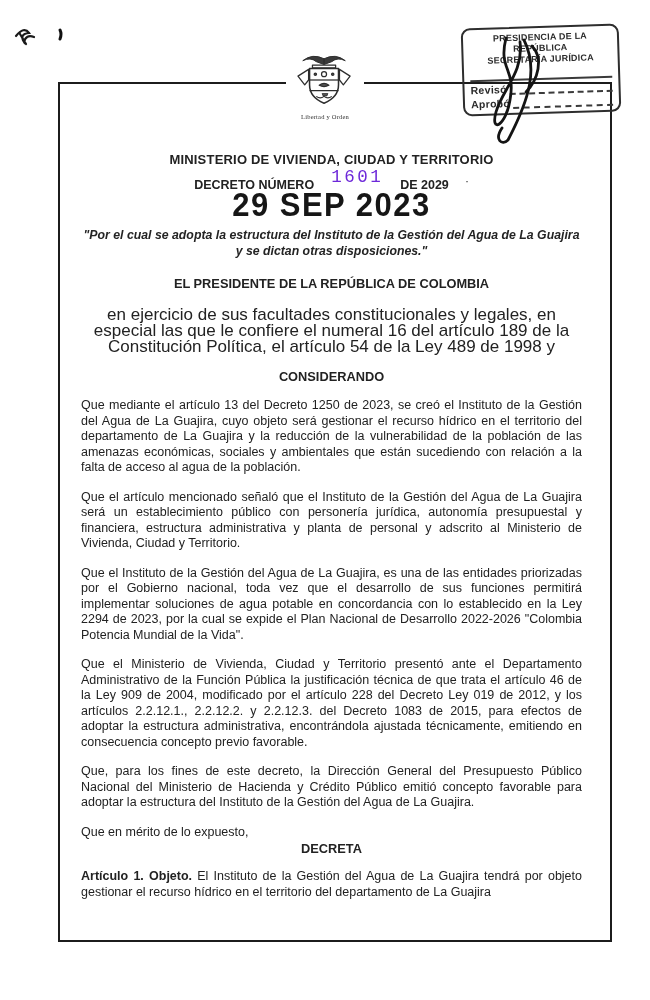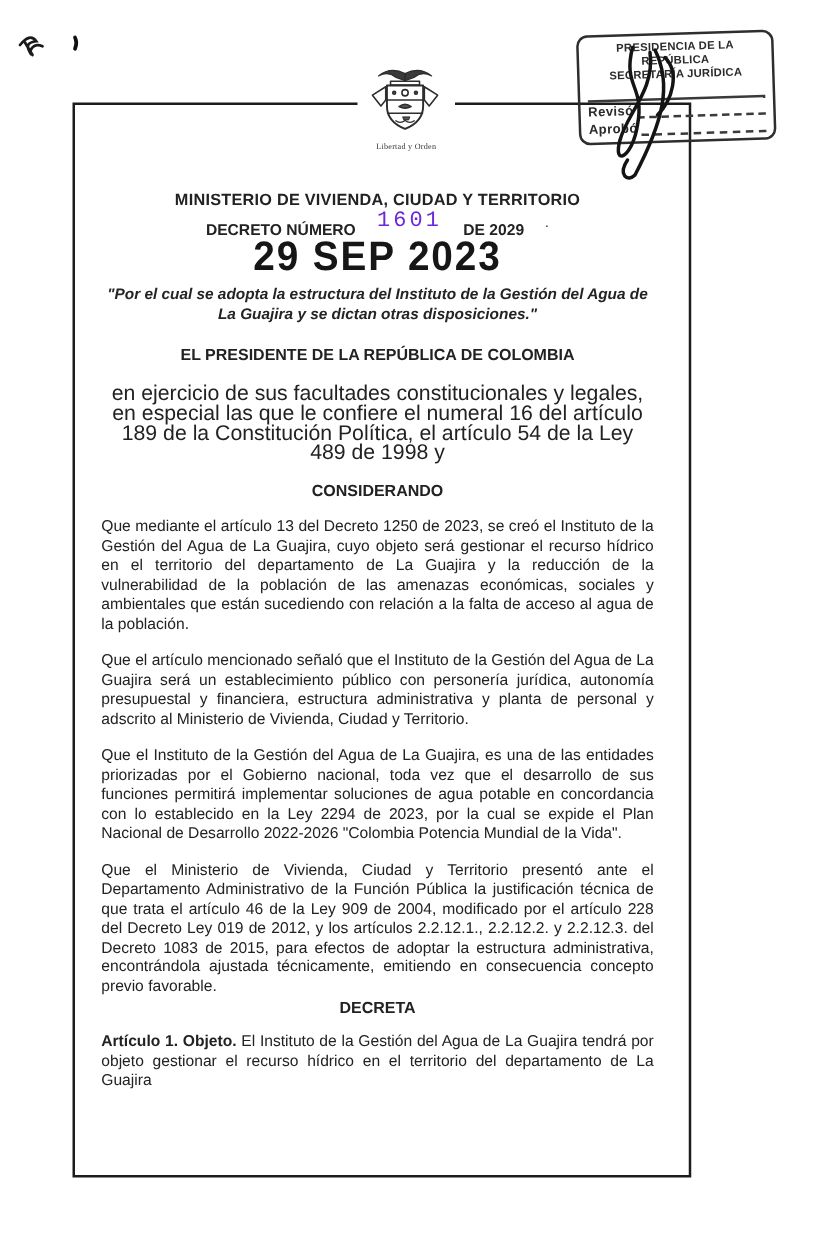--- a/index.html
+++ b/index.html
@@ -35,21 +35,21 @@
   }
   .stamp-title{font-size:9px;font-weight:700;text-align:center;line-height:11px;letter-spacing:.2px;}
   .stamp-rule{border-top:2.5px solid #3a3a3a;margin-top:13px;}
   .stamp-row{display:flex;align-items:flex-end;margin-top:2px;}
   .stamp-label{font-size:10.5px;font-weight:700;letter-spacing:.3px;}
   .stamp-fill{flex:1;border-bottom:2.5px dashed #3a3a3a;height:10px;margin-left:3px;}
   .signature{position:absolute;left:468px;top:28px;width:130px;height:120px;z-index:5;pointer-events:none;}
 
   
   .doc-frame{
-    position:absolute;left:58px;top:82px;width:495px;height:860px;
+    position:absolute;left:58px;top:82px;width:554px;height:860px;
     border:2px solid #1c1c1c;box-sizing:border-box;
     padding:68px 28px 0 21px;z-index:2;
   }
 
   .title{font-size:13px;font-weight:700;text-align:center;letter-spacing:.2px;}
 
   .decree-row{
     margin-top:7px;display:flex;justify-content:center;align-items:baseline;
     gap:17px;font-size:12.5px;font-weight:700;
   }
@@ -106,21 +106,23 @@
     <div class="authority">EL PRESIDENTE DE LA REPÚBLICA DE COLOMBIA</div>
 
     <p class="preamble">en ejercicio de sus facultades constitucionales y legales, en especial las que le confiere el numeral 16 del artículo 189 de la Constitución Política, el artículo 54 de la Ley 489 de 1998 y</p>
 
     <div class="heading">CONSIDERANDO</div>
 
     <p class="recital">Que mediante el artículo 13 del Decreto 1250 de 2023, se creó el Instituto de la Gestión del Agua de La Guajira, cuyo objeto será gestionar el recurso hídrico en el territorio del departamento de La Guajira y la reducción de la vulnerabilidad de la población de las amenazas económicas, sociales y ambientales que están sucediendo con relación a la falta de acceso al agua de la población.</p>
     <p class="recital">Que el artículo mencionado señaló que el Instituto de la Gestión del Agua de La Guajira será un establecimiento público con personería jurídica, autonomía presupuestal y financiera, estructura administrativa y planta de personal y adscrito al Ministerio de Vivienda, Ciudad y Territorio.</p>
     <p class="recital">Que el Instituto de la Gestión del Agua de La Guajira, es una de las entidades priorizadas por el Gobierno nacional, toda vez que el desarrollo de sus funciones permitirá implementar soluciones de agua potable en concordancia con lo establecido en la Ley 2294 de 2023, por la cual se expide el Plan Nacional de Desarrollo 2022-2026 "Colombia Potencia Mundial de la Vida".</p>
     <p class="recital">Que el Ministerio de Vivienda, Ciudad y Territorio presentó ante el Departamento Administrativo de la Función Pública la justificación técnica de que trata el artículo 46 de la Ley 909 de 2004, modificado por el artículo 228 del Decreto Ley 019 de 2012, y los artículos 2.2.12.1., 2.2.12.2. y 2.2.12.3. del Decreto 1083 de 2015, para efectos de adoptar la estructura administrativa, encontrándola ajustada técnicamente, emitiendo en consecuencia concepto previo favorable.</p>
+    <p class="recital">Que, para los fines de este decreto, la Dirección General del Presupuesto Público Nacional del Ministerio de Hacienda y Crédito Público emitió concepto favorable para adoptar la estructura del Instituto de la Gestión del Agua de La Guajira.</p>
 
+    <p class="merito">Que en mérito de lo expuesto,</p>
 
     <div class="decreta">DECRETA</div>
 
     <p class="article"><span class="label">Artículo 1. Objeto.</span><span> El Instituto de la Gestión del Agua de La Guajira tendrá por objeto gestionar el recurso hídrico en el territorio del departamento de La Guajira</span></p>
 
   </div>
 
   <div class="coa">
     <svg width="58" height="56" viewBox="0 0 60 58">
       <g fill="none" stroke="#2d2d2d" stroke-width="1.3" stroke-linejoin="round">

